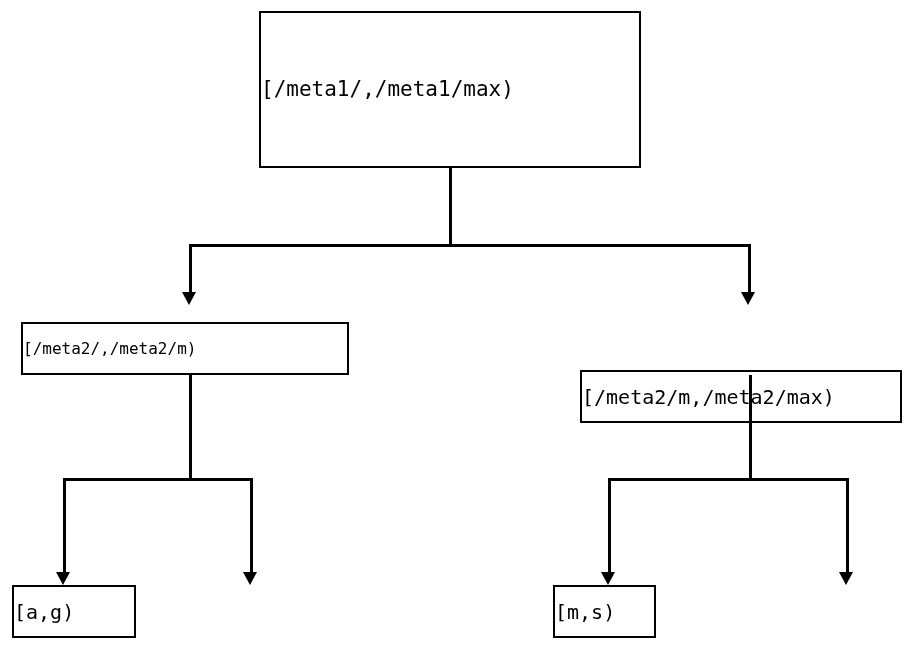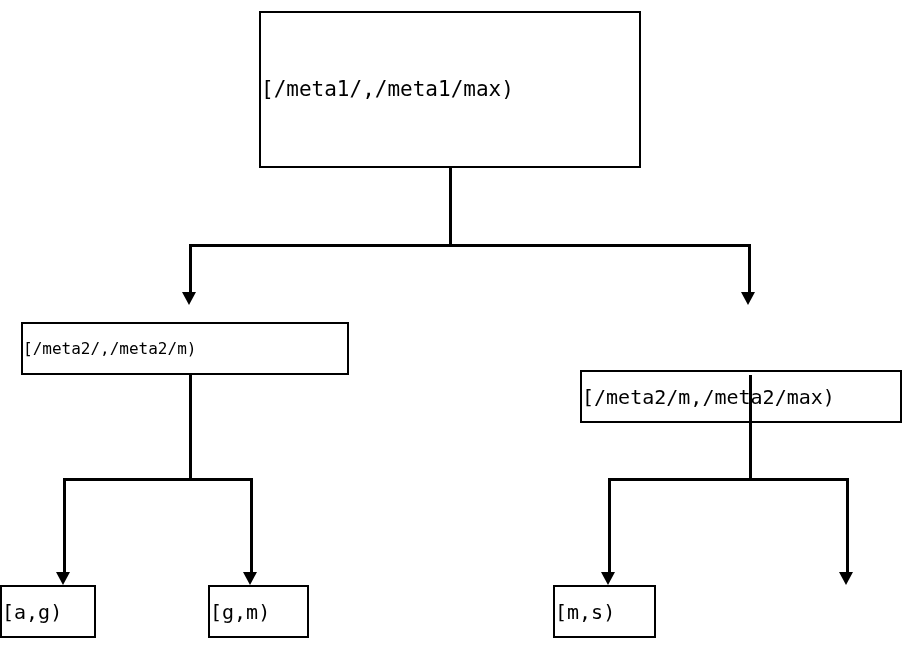--- a/index.html
+++ b/index.html
@@ -50,21 +50,21 @@
     width: 322px;
     height: 53px;
     font-size: 20px;
     margin-top: 48px;
   }
   .node-leaf {
     top: 585px;
     height: 53px;
     font-size: 20px;
   }
-  .leaf-ag   { left: 0;   width: 96px; }
+  .leaf-ag   { left: 12px;   width: 124px; }
   .leaf-gm   { left: 208px; width: 101px; }
   .leaf-ms   { left: 553px; width: 103px; }
   .leaf-smax { left: 779px; width: 118px; }
 
   
   .edge-v {
     position: absolute;
     width: 3px;
     background: #000000;
   }
@@ -120,22 +120,19 @@
   <div class="edge-h" style="left:608px; top:478px; width:241px;"></div>
   <div class="edge-v" style="left:608px; top:478px; height:94px;"></div>
   <div class="arrowhead" style="left:601px; top:572px;"></div>
   <div class="edge-v" style="left:846px; top:478px; height:94px;"></div>
   <div class="arrowhead" style="left:839px; top:572px;"></div>
 
   <div class="node node-leaf leaf-ag">
     <span>[a,g)</span>
   </div>
 
-  <div class="node node-leaf leaf-gm">
-    <span>[g,m)</span>
-  </div>
 
   <div class="node node-leaf leaf-ms">
     <span>[m,s)</span>
   </div>
 
 
 </div>
 
 </body></html>

